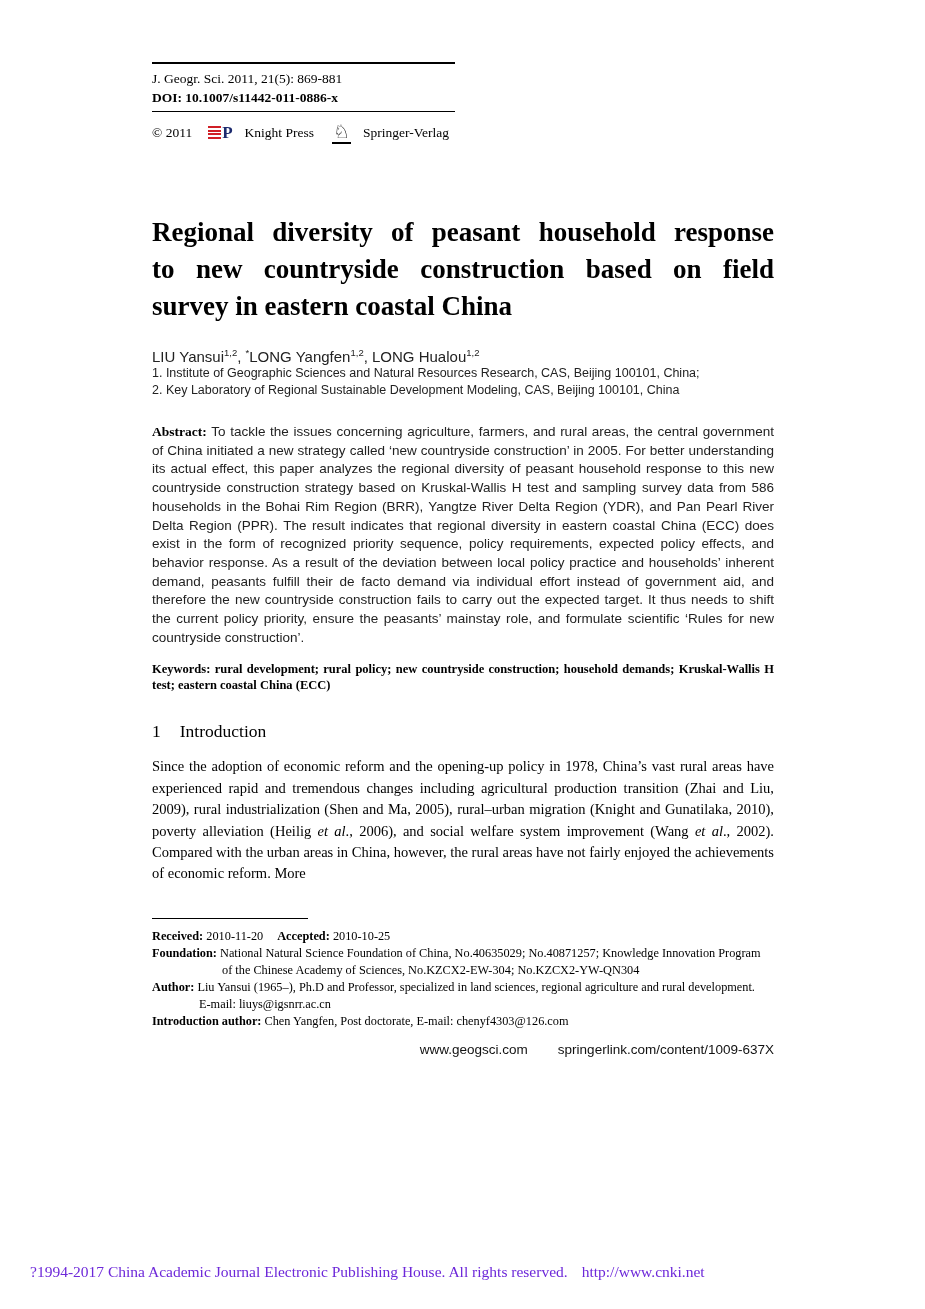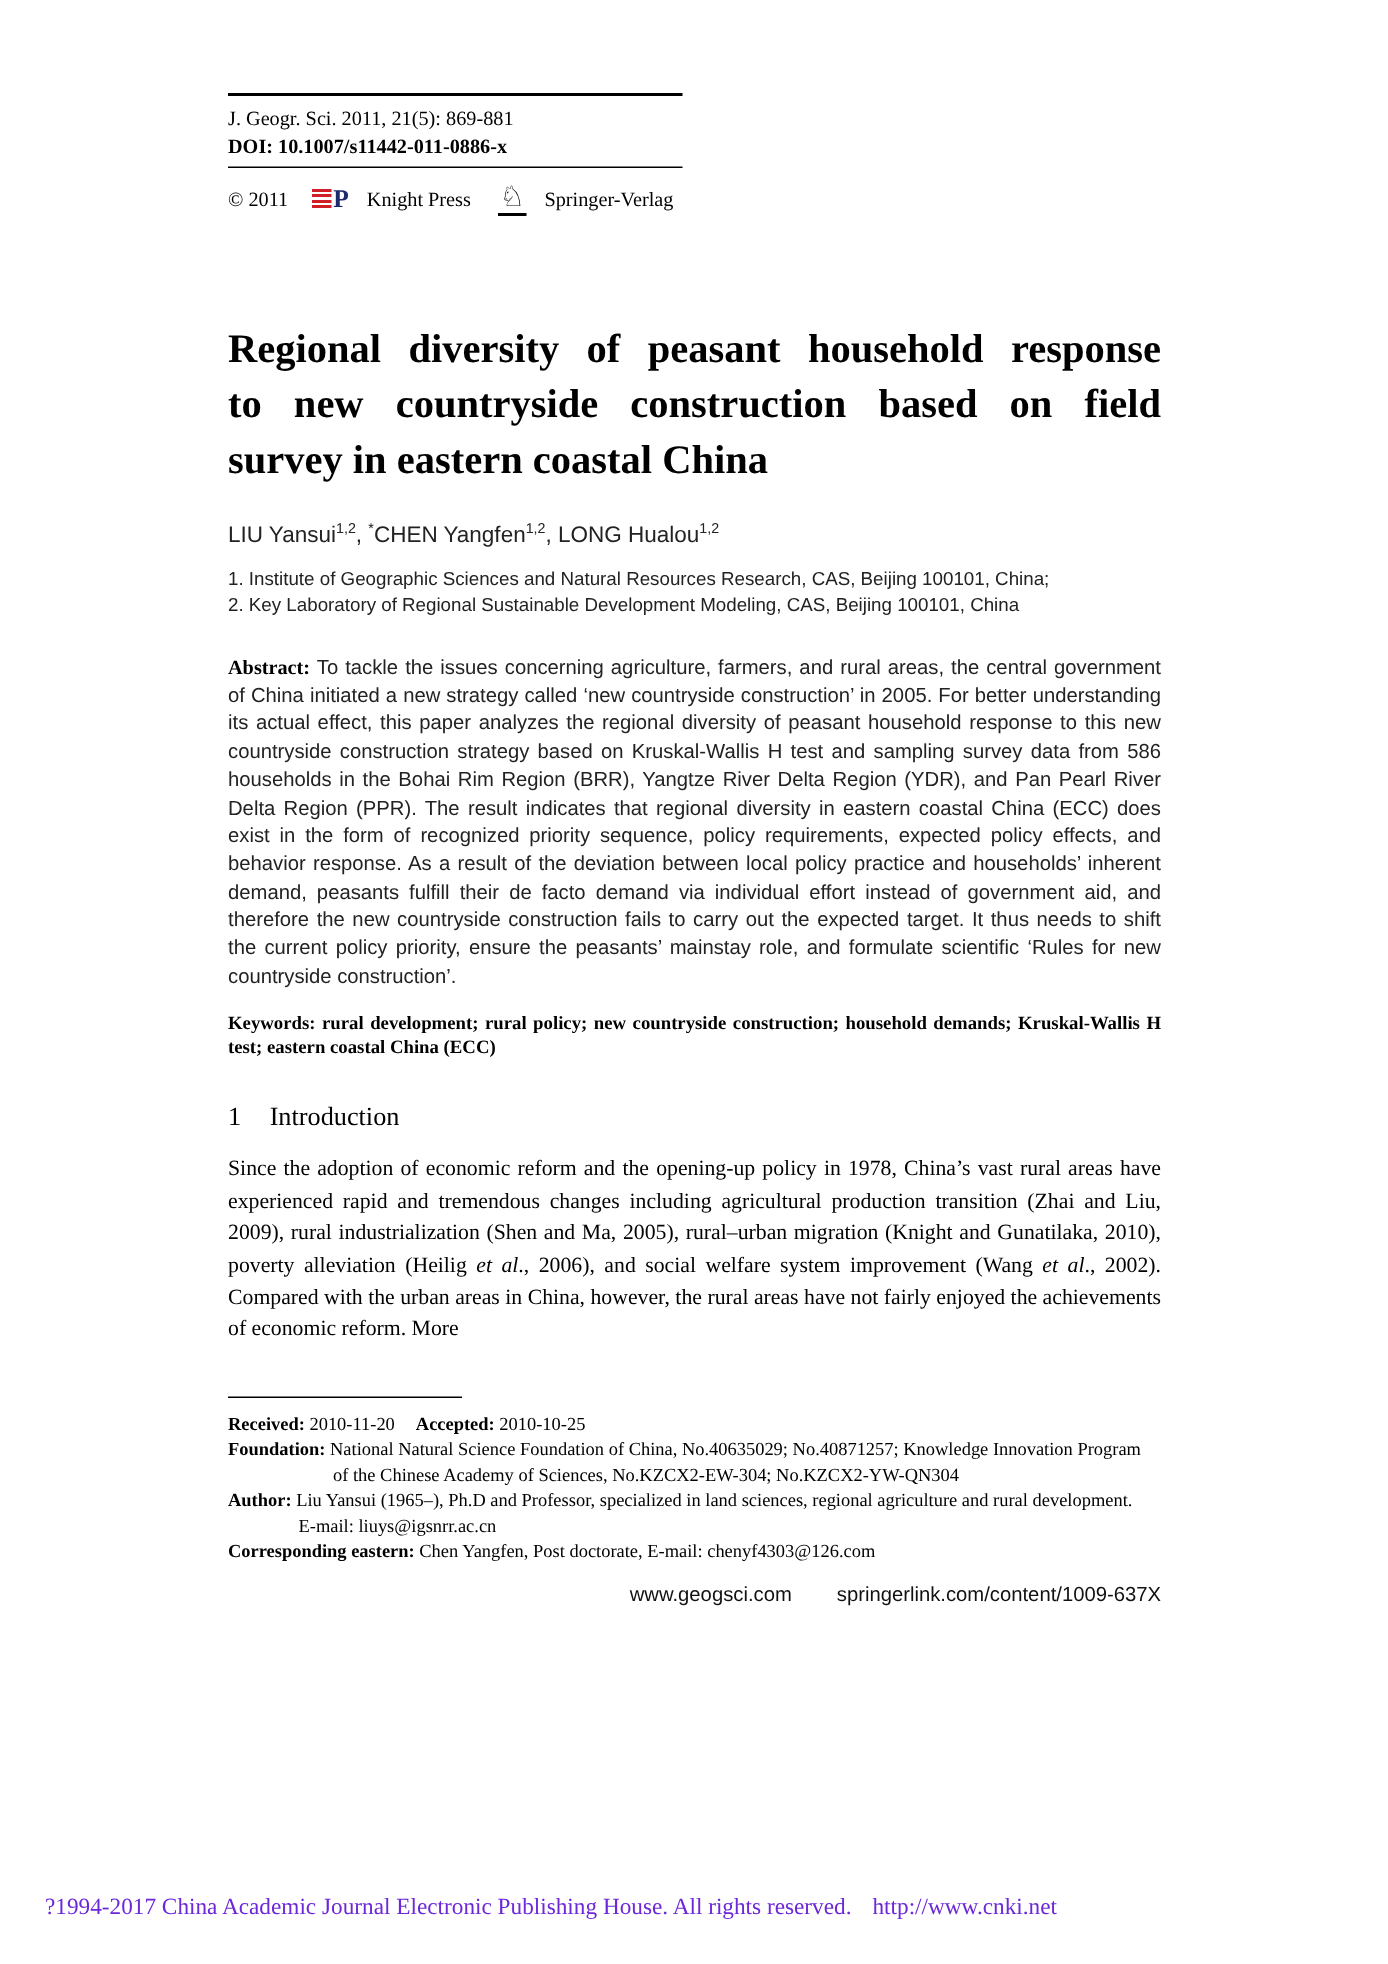--- a/index.html
+++ b/index.html
@@ -21,21 +21,21 @@
   .sp-name{margin-right:18px;}
   .springer-horse{font-size:19px;line-height:1;border-bottom:2.5px solid #000;
       padding:0 1px 1px 1px;margin-right:12px;}
 
   
   .title{margin-top:70px;font-size:27px;font-weight:bold;line-height:37px;}
   .title-line{display:block;text-align:justify;text-align-last:justify;}
   .title-line.last{text-align-last:left;}
   .authors{margin-top:23px;font-family:"Liberation Sans",sans-serif;font-size:15px;color:#222;}
   .authors sup{font-size:9.5px;vertical-align:super;line-height:0;}
-  .affiliations{margin-top:13px;font-family:"Liberation Sans",sans-serif;
+  .affiliations{margin-top:0;font-family:"Liberation Sans",sans-serif;
       font-size:12.5px;line-height:16.5px;color:#222;}
 
   
   .abstract{margin-top:25px;font-family:"Liberation Sans",sans-serif;font-size:13.5px;
       line-height:18.7px;text-align:justify;color:#222;}
   .abstract .abs-label{font-family:"Liberation Serif",serif;font-weight:bold;color:#000;}
   .keywords{margin-top:12px;font-size:12.5px;font-weight:bold;line-height:16px;text-align:justify;}
 
   
   .sec-head{margin-top:28px;font-size:17.5px;font-weight:normal;}
@@ -84,21 +84,21 @@
       </div>
     </div>
 
     <h1 class="title">
       <span class="title-line">Regional diversity of peasant household response</span>
       <span class="title-line">to new countryside construction based on field</span>
       <span class="title-line last">survey in eastern coastal China</span>
     </h1>
 
     <div class="authors">
-      <span>LIU Yansui</span><sup>1,2</sup><span>, </span><sup>*</sup><span>CHEN Yangfen</span><sup>1,2</sup><span>, </span><span>LONG Hualou</span><sup>1,2</sup>
+      <span>LIU Yansui</span><sup>1,2</sup><span>, </span><sup>*</sup><span>LONG Yangfen</span><sup>1,2</sup><span>, </span><span>LONG Hualou</span><sup>1,2</sup>
     </div>
 
     <div class="affiliations">
       <div>1. Institute of Geographic Sciences and Natural Resources Research, CAS, Beijing 100101, China;</div>
       <div>2. Key Laboratory of Regional Sustainable Development Modeling, CAS, Beijing 100101, China</div>
     </div>
 
     <p class="abstract"><span class="abs-label">Abstract:</span><span> To tackle the issues concerning agriculture, farmers, and rural areas, the central government of China initiated a new strategy called ‘new countryside construction’ in 2005. For better understanding its actual effect, this paper analyzes the regional diversity of peasant household response to this new countryside construction strategy based on Kruskal-Wallis H test and sampling survey data from 586 households in the Bohai Rim Region (BRR), Yangtze River Delta Region (YDR), and Pan Pearl River Delta Region (PPR). The result indicates that regional diversity in eastern coastal China (ECC) does exist in the form of recognized priority sequence, policy requirements, expected policy effects, and behavior response. As a result of the deviation between local policy practice and households’ inherent demand, peasants fulfill their de facto demand via individual effort instead of government aid, and therefore the new countryside construction fails to carry out the expected target. It thus needs to shift the current policy priority, ensure the peasants’ mainstay role, and formulate scientific ‘Rules for new countryside construction’.</span></p>
 
     <p class="keywords">Keywords: rural development; rural policy; new countryside construction; household demands; Kruskal-Wallis H test; eastern coastal China (ECC)</p>
@@ -118,21 +118,21 @@
         <b>Foundation:</b>
         <span>National Natural Science Foundation of China, No.40635029; No.40871257; Knowledge Innovation Program</span>
       </div>
       <div class="fn-line fn-indent-foundation">of the Chinese Academy of Sciences, No.KZCX2-EW-304; No.KZCX2-YW-QN304</div>
       <div class="fn-line">
         <b>Author:</b>
         <span>Liu Yansui (1965–), Ph.D and Professor, specialized in land sciences, regional agriculture and rural development.</span>
       </div>
       <div class="fn-line fn-indent-author">E-mail: liuys@igsnrr.ac.cn</div>
       <div class="fn-line">
-        <b>Corresponding eastern:</b>
+        <b>Introduction author:</b>
         <span>Chen Yangfen, Post doctorate, E-mail: chenyf4303@126.com</span>
       </div>
     </div>
 
     <div class="footer-links">
       <span>www.geogsci.com</span><span class="link2">springerlink.com/content/1009-637X</span>
     </div>
 
   </div>
 

